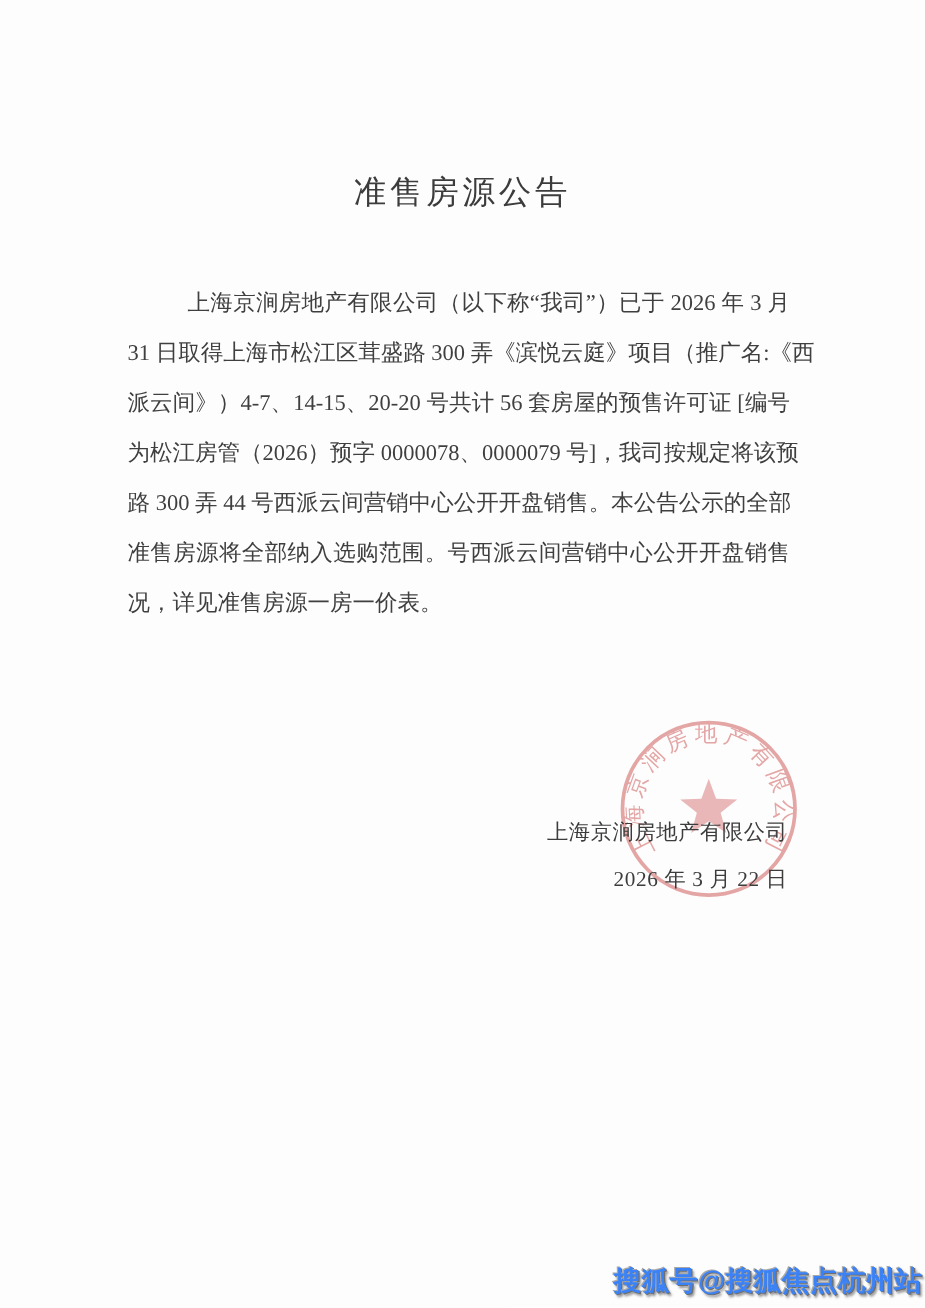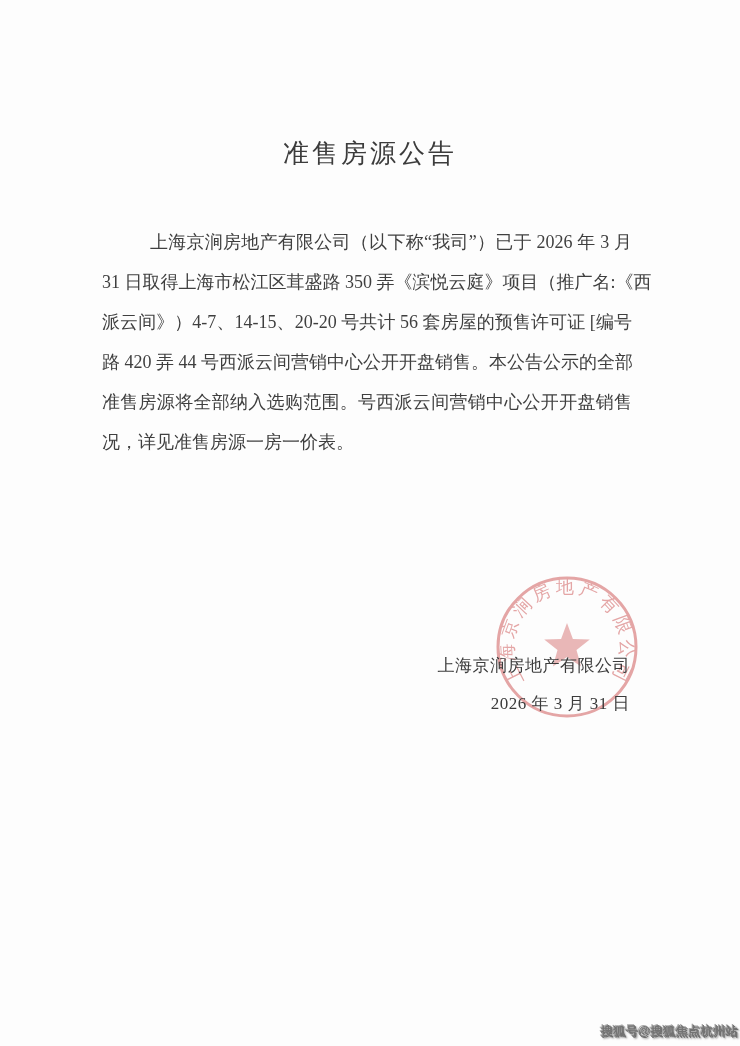--- a/index.html
+++ b/index.html
@@ -75,60 +75,61 @@
   .signature .date {
     margin-top: 12px;
     font-size: 17px;
     line-height: 26px;
     letter-spacing: 0.5px;
   }
   .watermark {
     position: absolute;
     right: 2px;
     bottom: 6px;
-    font-size: 12px;
+    font-size: 22px;
     font-weight: bold;
     font-family: "Liberation Sans", "DejaVu Sans", sans-serif;
-    color: #737373;
+    color: #3b82f6;
     text-shadow:
       -1px -1px 0 #a8a8a8,
        1px  1px 0 #6f6f6f,
        2px  2px 2px #909090;
     letter-spacing: 0.5px;
     z-index: 3;
     margin-top: 39px;
   }
 </style>
 </head>
 <body>
 
 <div class="page">
 
   <h1 class="doc-title">准售房源公告</h1>
 
   <div class="doc-body">
     <div class="line indent">上海京涧房地产有限公司（以下称“我司”）已于 2026 年 3 月</div>
-    <div class="line">31 日取得上海市松江区茸盛路 350 弄《滨悦云庭》项目（推广名:《西</div>
+    <div class="line">31 日取得上海市松江区茸盛路 300 弄《滨悦云庭》项目（推广名:《西</div>
     <div class="line">派云间》）4-7、14-15、20-20 号共计 56 套房屋的预售许可证 [编号</div>
-    <div class="line">路 420 弄 44 号西派云间营销中心公开开盘销售。本公告公示的全部</div>
+    <div class="line">为松江房管（2026）预字 0000078、0000079 号]，我司按规定将该预</div>
+    <div class="line">路 300 弄 44 号西派云间营销中心公开开盘销售。本公告公示的全部</div>
     <div class="line">准售房源将全部纳入选购范围。号西派云间营销中心公开开盘销售</div>
     <div class="line last">况，详见准售房源一房一价表。</div>
   </div>
 
   <svg class="seal" viewBox="0 0 148 148" xmlns="http://www.w3.org/2000/svg">
     <defs>
       <path id="sealArc" d="M 35.8 112.2 A 54 54 0 1 1 112.2 112.2" fill="none"></path>
     </defs>
     <circle cx="74" cy="74" r="69" fill="none" stroke-width="3" stroke="#dd8d8d"></circle>
     <polygon points="0,-24 5.9,-8.1 22.8,-7.4 9.5,3.1 14.1,19.4 0,10 -14.1,19.4 -9.5,3.1 -22.8,-7.4 -5.9,-8.1" transform="translate(74,74)" fill-opacity="0.8" fill="#dd8d8d"></polygon>
     <text fill="#dd8d8d">
       <textPath href="#sealArc" startOffset="6">上海京涧房地产有限公司</textPath>
     </text>
   </svg>
 
   <div class="signature">
     <div class="company">上海京涧房地产有限公司</div>
-    <div class="date">2026 年 3 月 31 日</div>
+    <div class="date">2026 年 3 月 22 日</div>
   </div>
 
   <div class="watermark">搜狐号@搜狐焦点杭州站</div>
 
 </div>
 
 </body></html>

